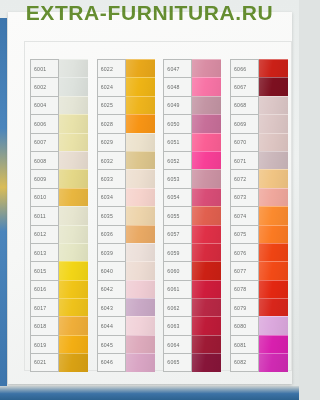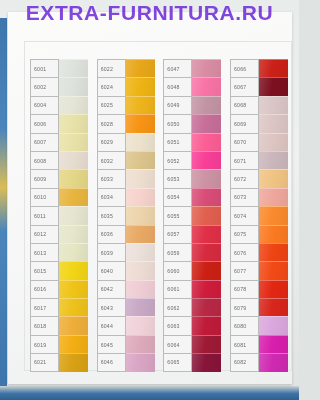--- a/index.html
+++ b/index.html
@@ -32,21 +32,21 @@
   }
   #card-inner-border{
     position:absolute;left:16px;top:29px;width:268px;height:330px;
     border:1px solid #e2e4e3;
     box-sizing:border-box;
   }
   #watermark{
     position:absolute;left:0;top:0;width:299px;height:26px;
     display:flex;align-items:center;justify-content:center;
     font-size:21px;font-weight:bold;letter-spacing:.6px;
-    color:#6d28d9;opacity:.85;
+    color:#4d7c0f;opacity:.85;
     white-space:nowrap;
     z-index:30;pointer-events:none;
   }
   
   #columns{
     position:absolute;left:22px;top:47px;width:258px;height:315px;
     display:flex;justify-content:space-between;
     z-index:5;
   }
   .swatch-column{

